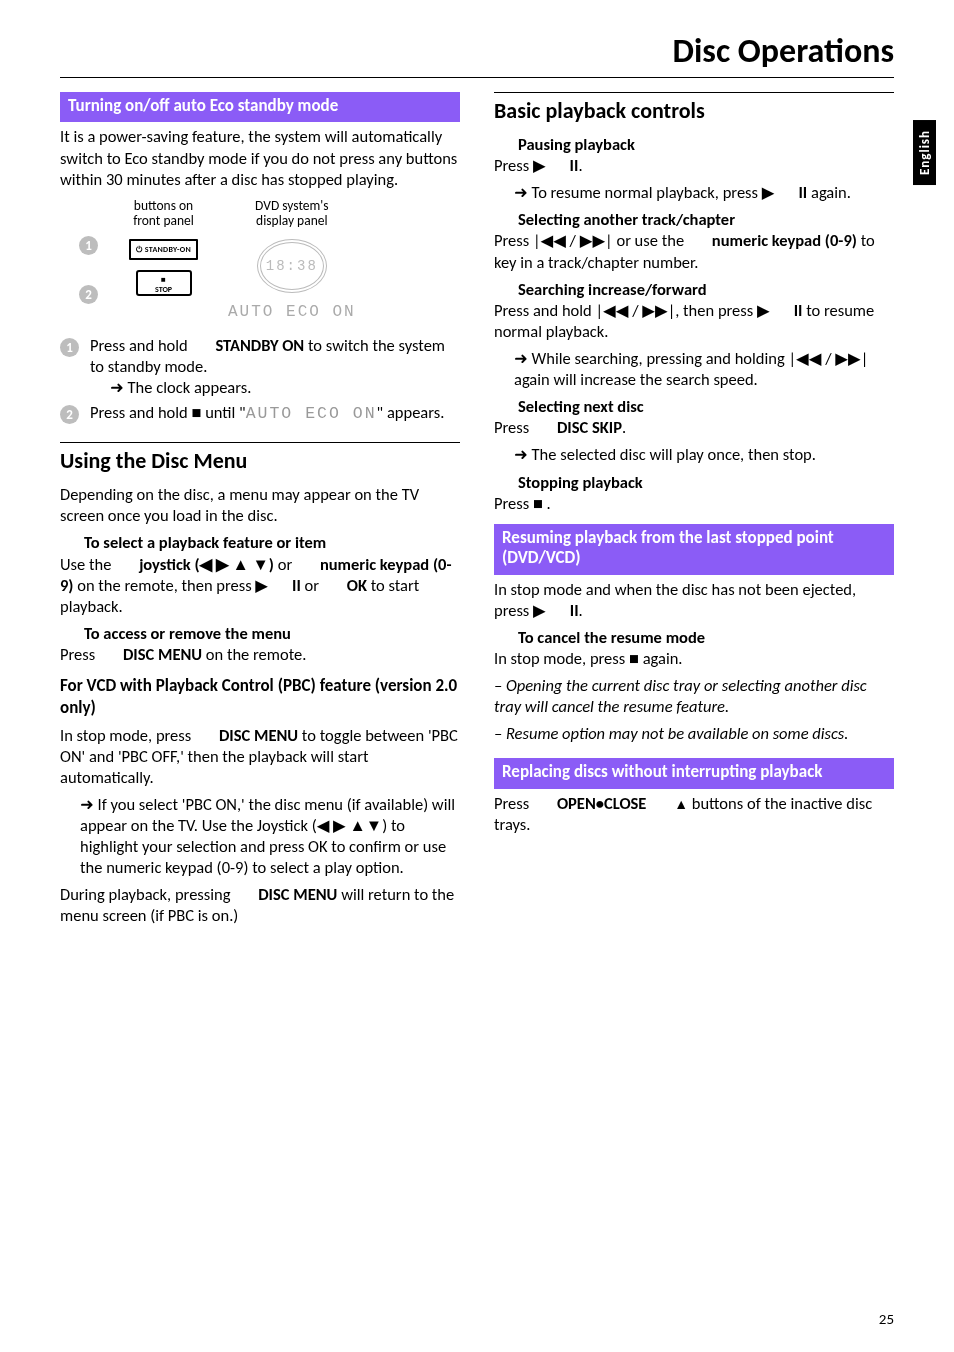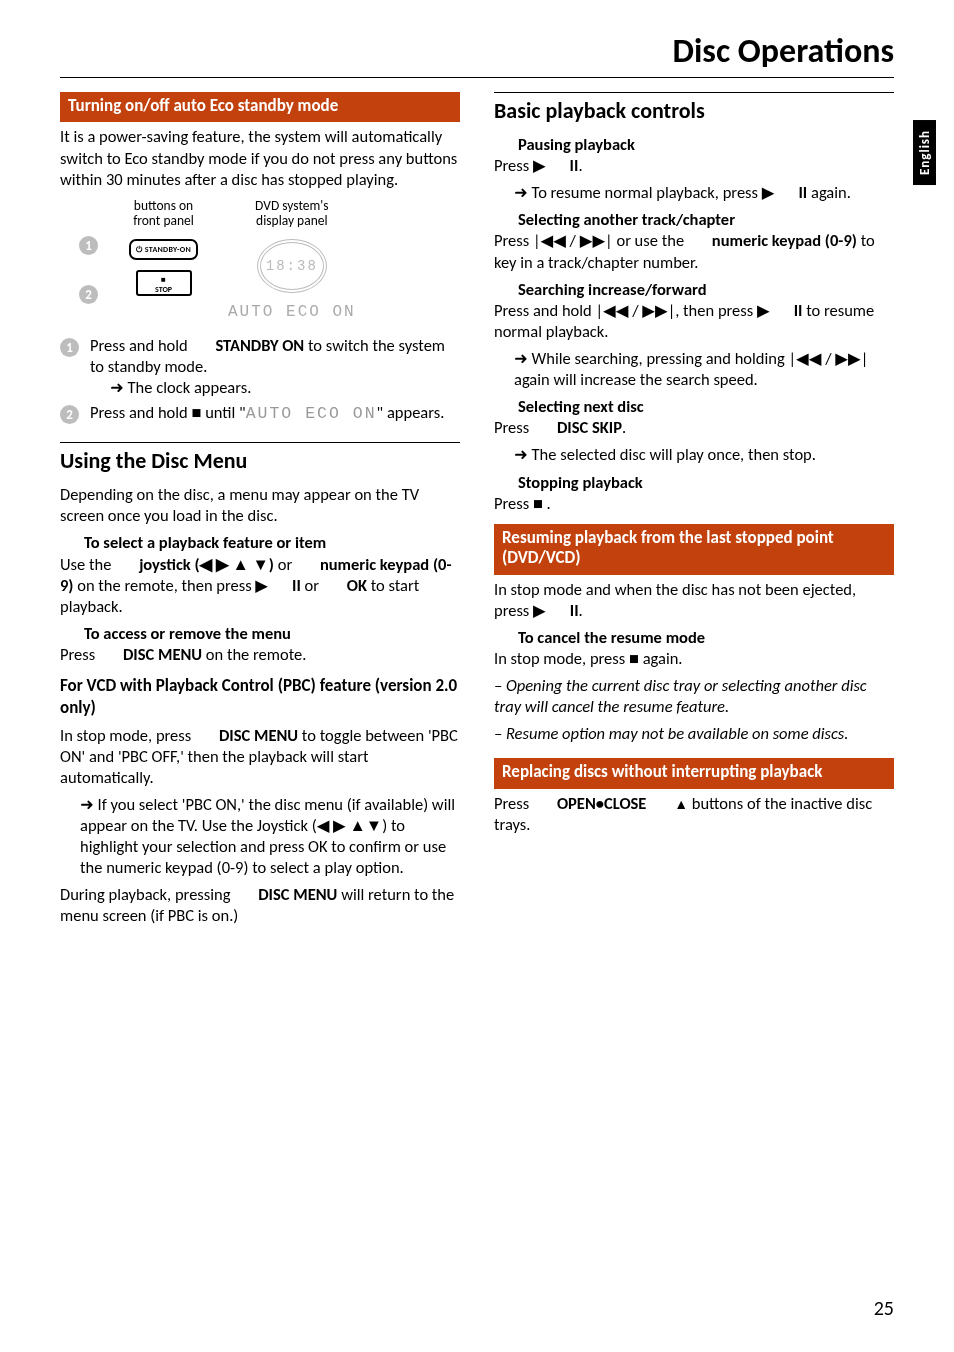--- a/index.html
+++ b/index.html
@@ -22,21 +22,21 @@
   }
   .cols {
     display: flex;
     gap: 34px;
   }
   .col {
     flex: 1;
     min-width: 0;
   }
   .grey-head {
-    background: #c2410c;
+    background: #8b5cf6;
     color: #fff;
     font-weight: bold;
     padding: 4px 8px 6px 8px;
     font-size: 17px;
     line-height: 1.2;
     margin-bottom: 4px;
   }
   .section-rule {
     border-top: 1px solid #000;
     margin-top: 18px;
@@ -70,21 +70,21 @@
   .diagram {
     display: flex;
     gap: 18px;
     margin: 8px 0 14px 6px;
     align-items: flex-start;
   }
   .diag-col { display: flex; flex-direction: column; gap: 10px; align-items: center; }
   .diag-label { font-size: 13.5px; text-align: center; line-height: 1.15; }
   .btn-box {
     border: 2px solid #000;
-    border-radius: 7px;
+    border-radius: 1px;
     padding: 3px 5px;
     font-size: 8px;
     font-weight: bold;
     letter-spacing: 0.3px;
   }
   .stop-box {
     border: 2px solid #000;
     border-radius: 3px;
     width: 56px;
     text-align: center;
@@ -118,23 +118,23 @@
     transform: rotate(180deg);
     background: #000;
     color: #fff;
     font-weight: bold;
     font-size: 13px;
     padding: 10px 4px;
     letter-spacing: 1px;
   }
   .pnum {
     position: absolute;
-    bottom: 32px;
+    bottom: 24px;
     right: 60px;
-    font-size: 20px;
+    font-size: 15px;
   }
   .bold { font-weight: bold; padding-left: 24px; }
   .ital { font-style: italic; }
   .tri-up { font-size: 14px; }
 </style>
 </head>
 <body>
 
 <div class="page-title">Disc Operations</div>
 

